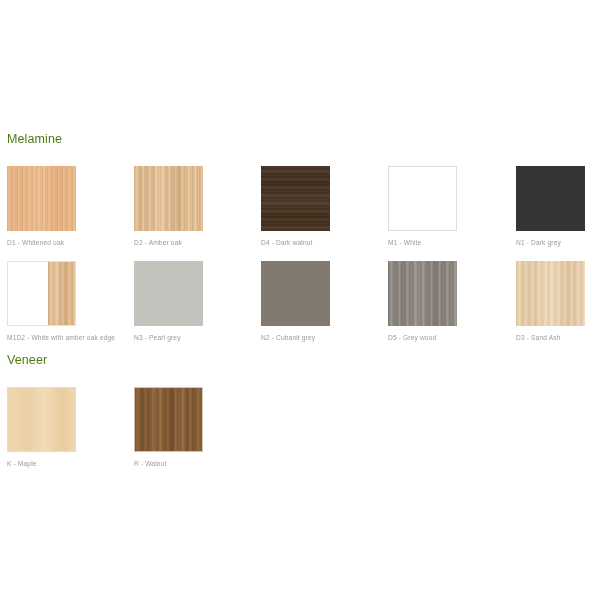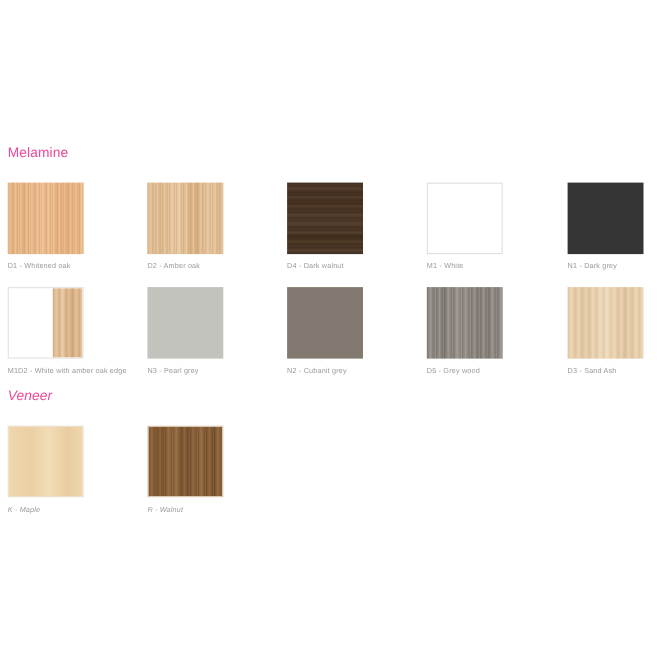--- a/index.html
+++ b/index.html
@@ -22,25 +22,25 @@
     width: 600px;
     height: 600px;
   }
 
   .section {
     position: absolute;
     left: 7px;
     width: 586px;
   }
   #section-melamine { top: 132px; }
-  #section-veneer   { top: 353px; font-style: italic; }
+  #section-veneer   { top: 353px; }
 
   .section-title {
     font-size: 12.5px;
-    color: #ec4899;
+    color: #4d7c0f;
     font-weight: 400;
     letter-spacing: 0.1px;
     line-height: 14px;
     margin: 0;
     padding: 0;
   }
 
   .swatch-grid {
     position: relative;
     margin-top: 0;

